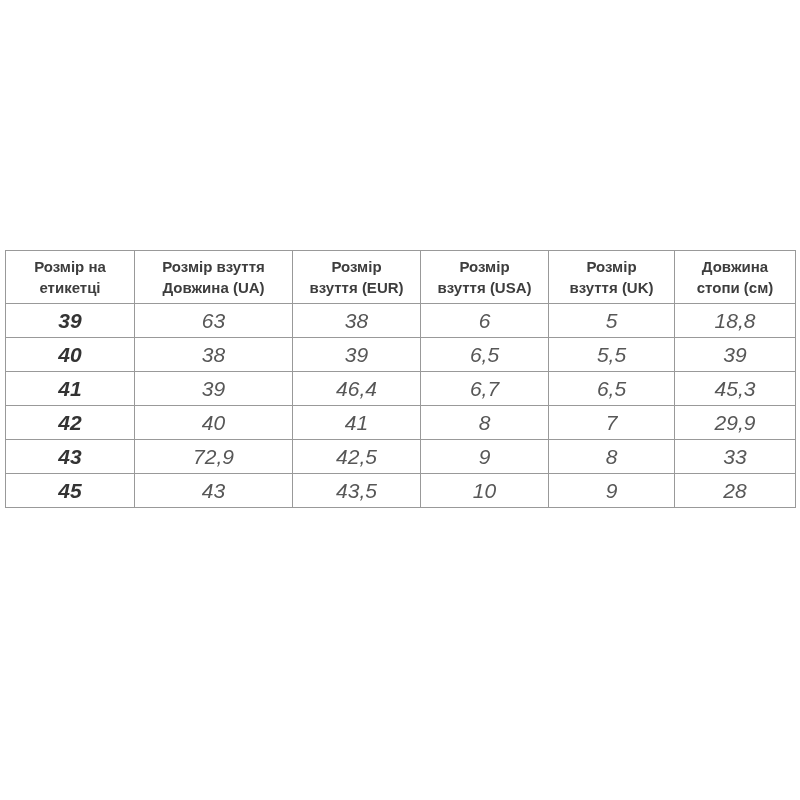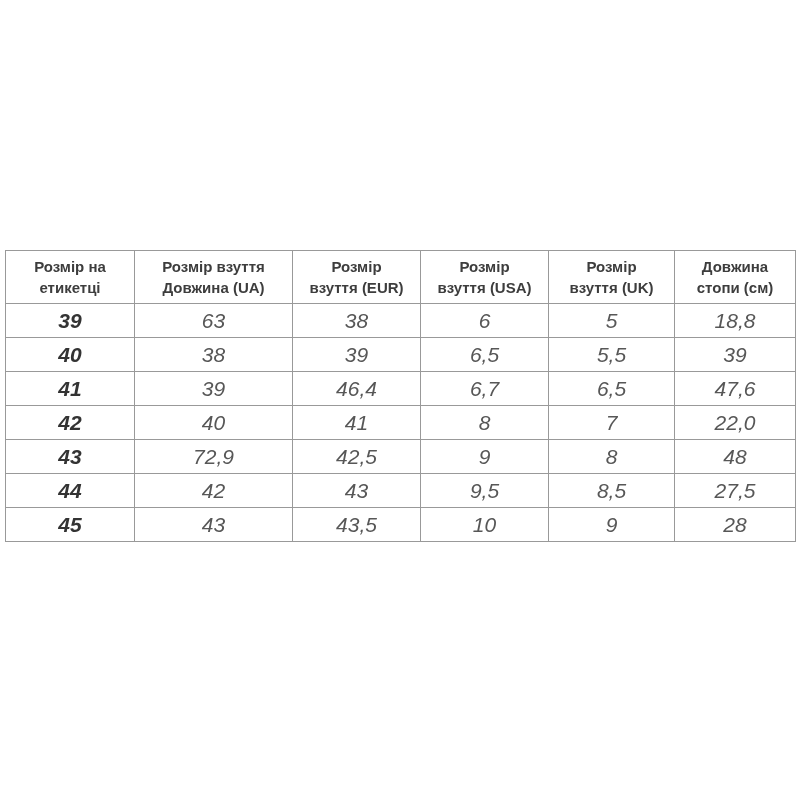--- a/index.html
+++ b/index.html
@@ -110,45 +110,37 @@
           <td>6,5</td>
           <td>5,5</td>
           <td>39</td>
         </tr>
         <tr>
           <td class="row-label">41</td>
           <td>39</td>
           <td>46,4</td>
           <td>6,7</td>
           <td>6,5</td>
-          <td>47,6</td>
+          <td>45,3</td>
         </tr>
         <tr>
           <td class="row-label">42</td>
           <td>40</td>
           <td>41</td>
           <td>8</td>
           <td>7</td>
-          <td>22,0</td>
+          <td>29,9</td>
         </tr>
         <tr>
           <td class="row-label">43</td>
           <td>72,9</td>
           <td>42,5</td>
           <td>9</td>
           <td>8</td>
-          <td>48</td>
-        </tr>
-        <tr>
-          <td class="row-label">44</td>
-          <td>42</td>
-          <td>43</td>
-          <td>9,5</td>
-          <td>8,5</td>
-          <td>27,5</td>
+          <td>33</td>
         </tr>
         <tr>
           <td class="row-label">45</td>
           <td>43</td>
           <td>43,5</td>
           <td>10</td>
           <td>9</td>
           <td>28</td>
         </tr>
       </tbody>

